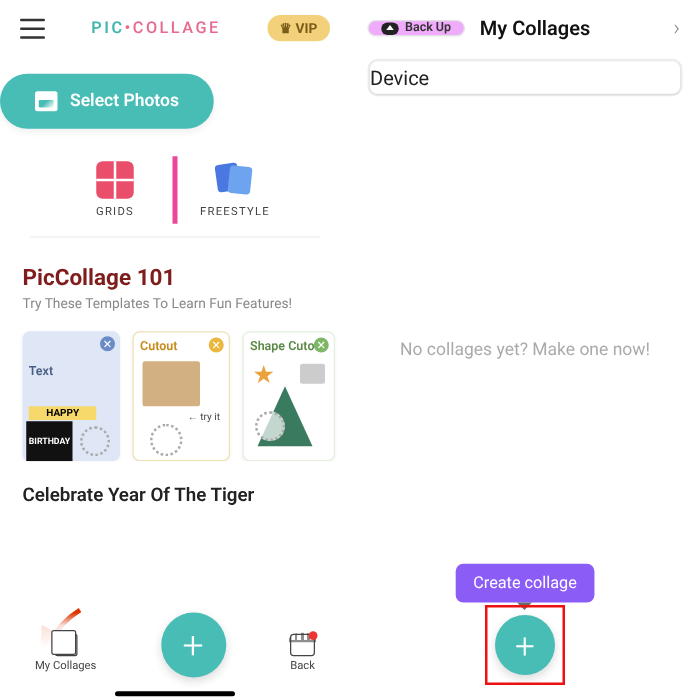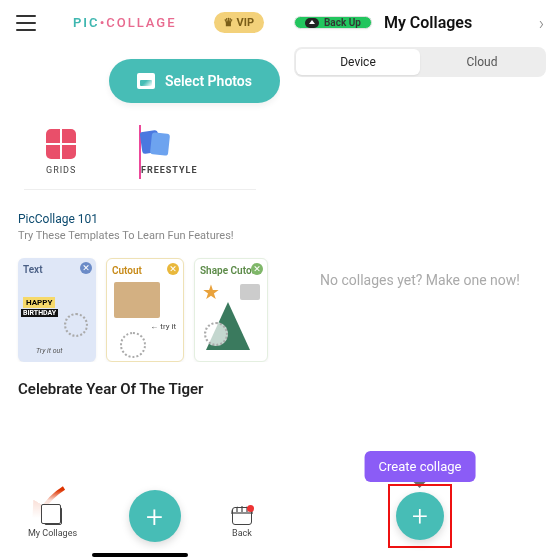--- a/index.html
+++ b/index.html
@@ -34,21 +34,21 @@
     background: #f3d17a;
     border-radius: 14px;
     font-size: 11px;
     font-weight: 700;
     color: #7a5d18;
     padding: 4px 10px;
     display: flex;
     align-items: center;
     gap: 3px;
   }
-  .select-photos-wrap { display:flex; justify-content:flex-end; padding: 18px 0 16px 0; }
+  .select-photos-wrap { display:flex; justify-content:flex-start; padding: 18px 0 16px 0; }
   .select-photos {
     background: #47bdb6;
     color: #fff;
     border-radius: 26px;
     padding: 14px 28px;
     font-size: 14px;
     font-weight: 600;
     display: flex;
     align-items: center;
     gap: 10px;
@@ -65,24 +65,24 @@
   .mode-row {
     display: flex;
     justify-content: center;
     gap: 0;
     padding: 6px 22px 10px 22px;
     border-bottom: 1px solid #eee;
     margin: 0 24px;
   }
   .mode {
     flex:1;
-    display:flex; flex-direction:column; align-items:flex-start; gap:6px;
+    display:flex; flex-direction:column; align-items:center; gap:6px;
     padding: 4px 0;
   }
-  .mode + .mode { border-left: 2px solid #ec4899; font-weight: bold; }
+  .mode + .mode { border-left: 4px solid #ec4899; }
   .mode-label { font-size: 9px; letter-spacing: 1px; color: #444; }
   .mode-icon { width: 30px; height: 30px; position: relative; }
   .grids-icon { background: #e94f6a; border-radius: 5px; }
   .grids-icon::before, .grids-icon::after {
     content:''; position:absolute; background:#fff;
   }
   .grids-icon::before { left:14px; top:0; bottom:0; width:2px; }
   .grids-icon::after { left:0; right:0; top:14px; height:2px; }
   .freestyle-icon {
     width:30px;height:30px;position:relative;
@@ -92,41 +92,41 @@
   }
   .freestyle-icon .sq.a { background:#4a78e0; left:0; top:2px; transform:rotate(-8deg); }
   .freestyle-icon .sq.b { background:#6da3ef; left:10px; top:4px; transform:rotate(6deg); }
   .templates-icon {
     width:28px;height:28px;border:3px solid #f2c447;border-radius:3px;position:relative;background:#fff;
   }
   .templates-icon::after{
     content:''; position:absolute; right:3px; top:3px; width:10px; height:10px; background:#e07fa2; border-radius:2px;
   }
   .section-101 { padding: 22px 18px 6px 18px; }
-  .section-101 h3 { font-size: 12px; color: #0c4a6e; font-weight: 400; }
+  .section-101 h3 { font-size: 18px; color: #7f1d1d; font-weight: 700; }
   .section-101 p { font-size: 11px; color: #888; margin-top: 3px; }
   .cards {
     display:flex; gap:10px; padding: 10px 0 0 18px; overflow:hidden;
   }
   .card {
     width: 78px; height: 104px; border-radius: 6px; padding: 6px 5px; font-size: 10px;
     position:relative; flex-shrink:0;
     box-shadow: 0 1px 3px rgba(0,0,0,0.06);
   }
   .card .close {
     position:absolute; top:4px; right:4px; width:12px;height:12px;border-radius:50%;
     display:flex;align-items:center;justify-content:center;font-size:9px;color:#fff;
   }
   .card-label { font-weight:600; font-size:10px; margin-bottom:4px; }
   .card1 { background:#dfe7f7; }
   .card1 .close{ background:#6b8bc7;}
-  .card1 .card-label{ color:#4a5f85;}
+  .card1 .card-label{ color:#4a5f85;margin-top:21px;}
   .card1-body { position:relative; height:80px; }
-  .card1 .tag1 { position:absolute; top:18px; left:0px; background:#f6d96a; font-size:8px; padding:1px 3px; font-weight:700; }
-  .card1 .tag2 { position:absolute; top:30px; left:-2px; background:#111; color:#fff; font-size:7px; padding:0px 2px; font-weight:700;}
+  .card1 .tag1 { position:absolute; top:18px; left:0px; background:#f6d96a; font-size:8px; padding:1px 14px; font-weight:700; }
+  .card1 .tag2 { position:absolute; top:30px; left:-2px; background:#111; color:#fff; font-size:7px; padding:12px 2px; font-weight:700;}
   .card1 .note { position:absolute; bottom:4px; left:13px; font-size:7px; color:#555; font-style:italic;}
   .card1 .dotc { position:absolute; right:3px; top:34px; width:24px;height:24px;border:2px dotted #aaa;border-radius:50%; }
 
   .card2 { background:#fff; border:1px solid #efe2b6;}
   .card2 .close{ background:#e9b83c;}
   .card2 .card-label{ color:#c78a18;}
   .card2-body{ position:relative; height:80px;}
   .card2 .ph { position:absolute; left:2px; top:2px; width:46px;height:36px;background:#d3b082;border-radius:2px; }
   .card2 .arrow { position:absolute; right:2px; top:42px; font-size:8px; color:#444;}
   .card2 .dotc { position:absolute; left:8px; bottom:2px; width:26px;height:26px;border:2px dotted #aaa;border-radius:50%; }
@@ -174,42 +174,42 @@
     width:96px; height:4px; background:#000; border-radius:4px;
   }
   .red-arrow{
     position:absolute; left:30px; bottom:36px; width:40px;height:40px; pointer-events:none;
   }
   
   .r-header {
     display:flex; align-items:center; gap:8px; padding:12px 14px 10px 14px;
   }
   .backup {
-    background:#22c55e; border:1px solid #e2e2e2; border-radius:14px;
+    background:#f0abfc; border:1px solid #e2e2e2; border-radius:14px;
     padding:0 10px; font-size:10px; font-weight:600; color:#333;
     display:flex;align-items:center;gap:5px;
     box-shadow:0 1px 2px rgba(0,0,0,.04);
   }
   .cloud-icon{
     width:14px;height:10px;background:#222;border-radius:6px;position:relative;
   }
   .cloud-icon::after{content:'';position:absolute;left:4px;top:2px;border-left:3px solid transparent;border-right:3px solid transparent;border-bottom:4px solid #fff;}
   .r-title { font-size:16px; font-weight:600; color:#111; flex:1; text-align:left; margin-left:4px;}
   .chev { color:#888; font-size:18px; font-weight:300; padding-right:2px;}
   .segmented {
     margin: 4px 14px 0 14px;
     background:#ededed;
     border-radius:8px;
     display:flex;
     padding:2px;
     height:30px;
   }
   .seg {
-    flex:1; display:flex;align-items:center;justify-content:center;
-    font-size:12px; color:#555; border-radius:6px;
+    flex:1; display:flex;align-items:center;justify-content:flex-start;
+    font-size:16px; color:#555; border-radius:6px;
   }
   .seg.active { background:#fff; box-shadow:0 1px 2px rgba(0,0,0,.08); color:#222;}
   .empty-state {
     position:absolute; top:50%; left:0; right:0; transform:translateY(-50%);
     text-align:center; color:#aaa; font-size:14px;
   }
   .tooltip {
     position:absolute; bottom:78px; left:50%; transform:translateX(-50%);
     background:#8b5cf6; color:#fff; font-size:13px; padding:8px 14px;
     border-radius:6px; white-space:nowrap;
@@ -343,23 +343,20 @@
       <span>Back Up</span>
     </div>
     <div class="r-title">My Collages</div>
     <div class="chev">›</div>
   </div>
 
   <div class="segmented">
     <div class="seg active">
         <span>Device</span>
       </div>
-    <div class="seg">
-        <span>Cloud</span>
-      </div>
   </div>
 
   <div class="empty-state">No collages yet? Make one now!</div>
 
   <div class="tooltip">Create collage</div>
 
   <div class="r-fab-wrap">
     <div class="r-fab">
       <span>+</span>
     </div>

